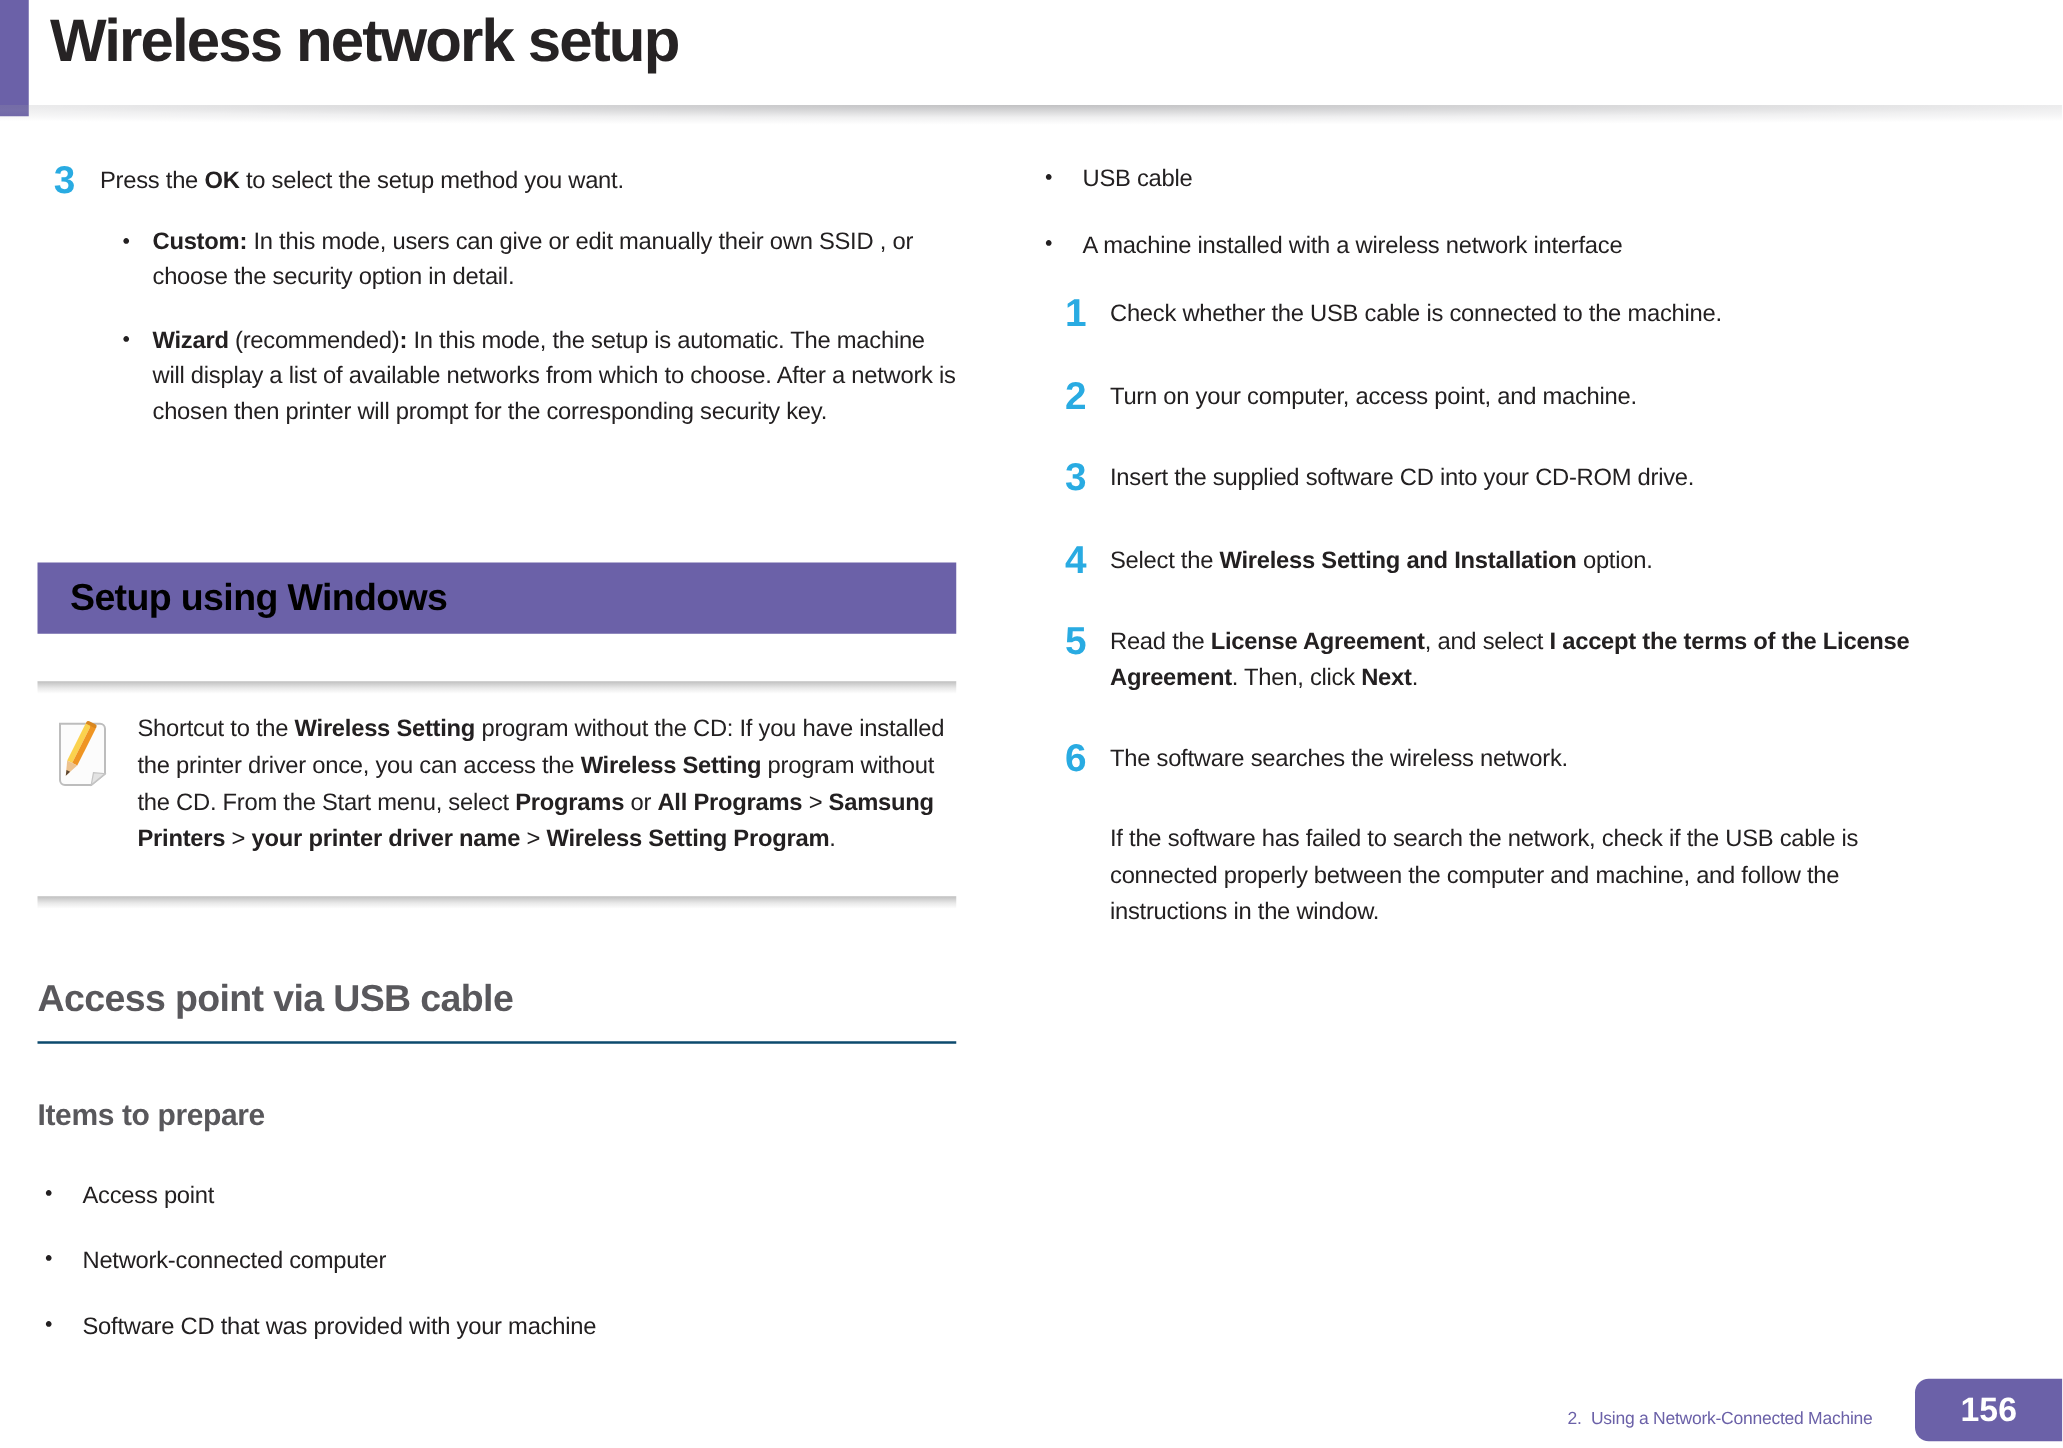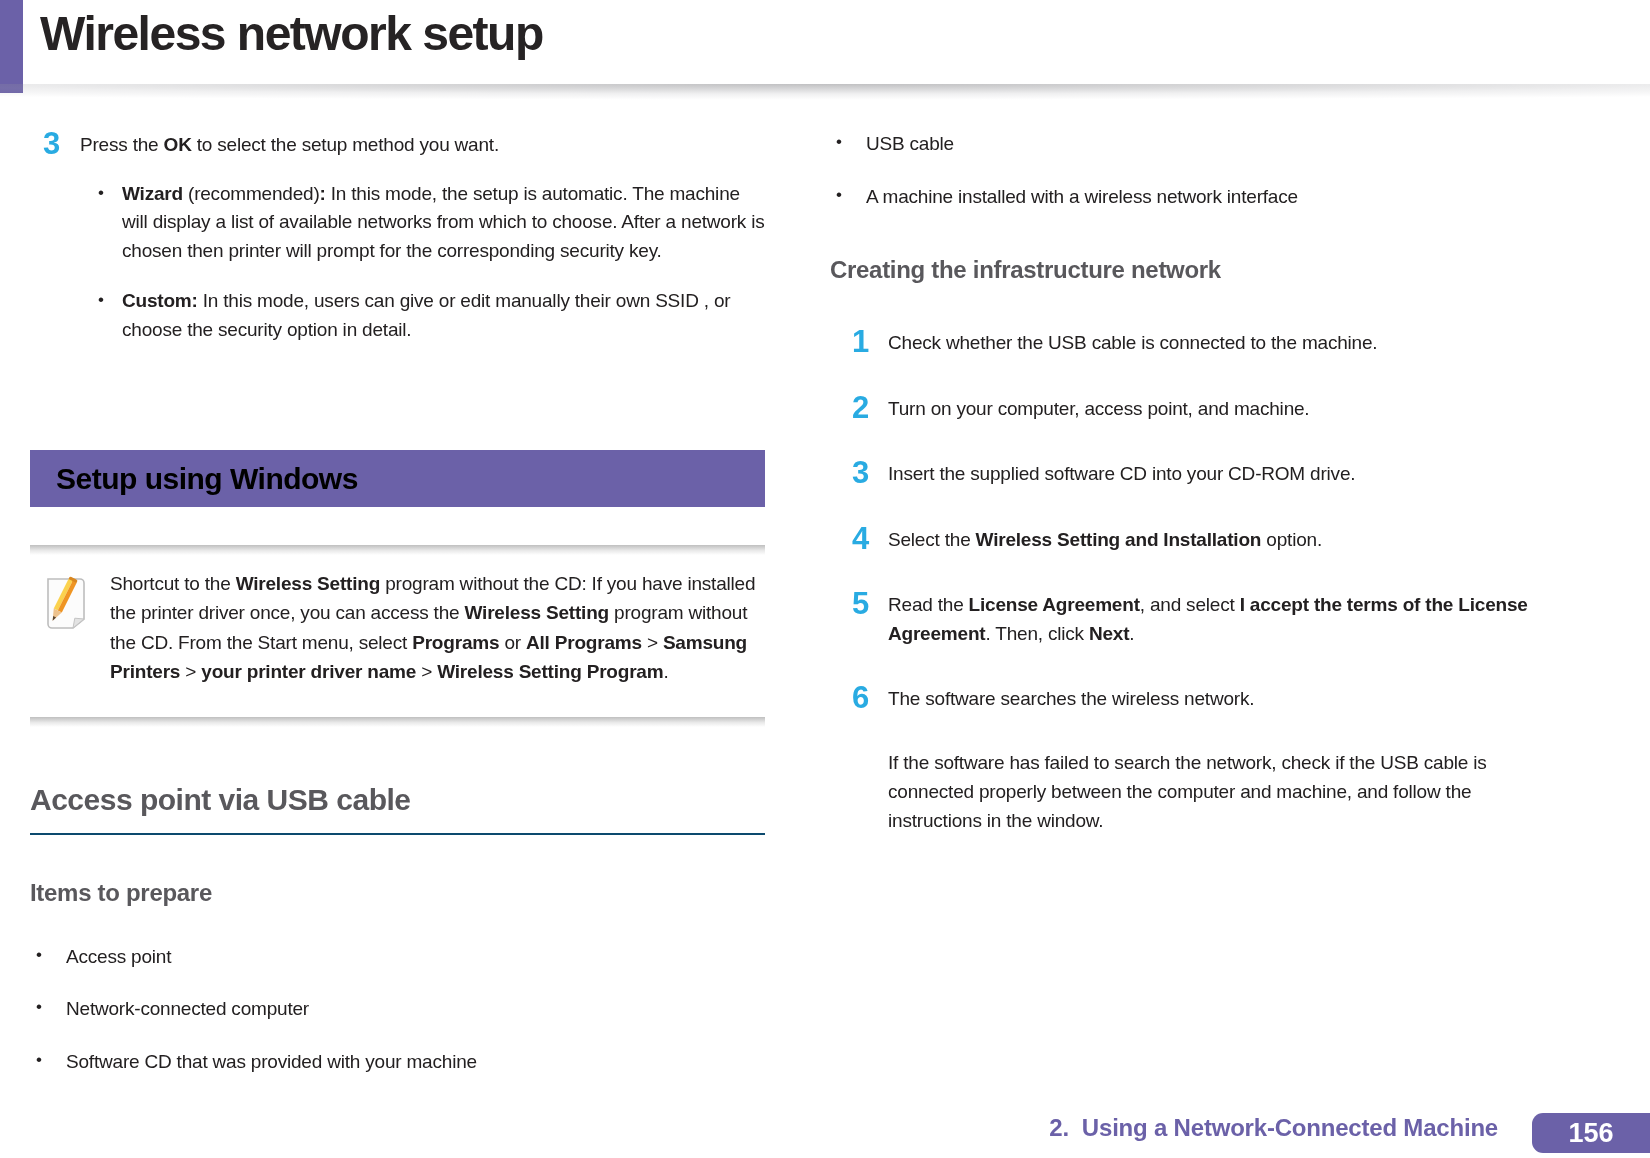--- a/index.html
+++ b/index.html
@@ -112,27 +112,27 @@
     font-size:24px; font-weight:bold; letter-spacing:-0.3px;
     color:#59585C;
   }
   .col-right .h3 { margin-top:46px; margin-bottom:42px; }
 
   b { font-weight:bold; }
 
   
   .footer-label {
     position:absolute; right:152px; bottom:16px;
-    font-size:24px; font-weight:bold; letter-spacing:-0.2px;
+    font-size:14px; font-weight:normal; letter-spacing:-0.2px;
     color:#6B61A8;
     white-space:pre;
   }
   .page-badge {
     position:absolute; right:0; bottom:5px;
-    width:118px; height:40px;
+    width:118px; height:50px;
     background:#6B61A8;
     border-radius:11px 0 0 11px;
     display:flex; align-items:center; justify-content:center;
     color:#ffffff; font-size:27px; font-weight:bold;
   }
 </style>
 </head>
 <body>
 
 <div class="page">
@@ -141,22 +141,22 @@
   <h1 class="page-title">Wireless network setup</h1>
   <div class="swoosh"></div>
 
   <div class="col col-left">
 
     <div class="step">
       <div class="step-num">3</div>
       <div class="step-body">
         <p><span>Press the </span><b>OK</b><span> to select the setup method you want.</span></p>
         <ul class="sub-bullets">
+          <li><b>Custom:</b><span> In this mode, users can give or edit manually their own SSID , or choose the security option in detail.</span></li>
           <li><b>Wizard</b><span> (recommended)</span><b>:</b><span> In this mode, the setup is automatic. The machine will display a list of available networks from which to choose. After a network is chosen then printer will prompt for the corresponding security key.</span></li>
-          <li><b>Custom:</b><span> In this mode, users can give or edit manually their own SSID , or choose the security option in detail.</span></li>
         </ul>
       </div>
     </div>
 
     <div class="banner">Setup using Windows</div>
 
     <div class="note">
       <span class="note-icon">
         <svg width="48" height="56" viewBox="0 0 48 56">
           <path d="M6 4 h32 c2.2 0 4 1.8 4 4 v36 l-11 9 H10 c-2.2 0-4-1.8-4-4 Z" fill="#fcfcfc" stroke="#bdbdbd" stroke-width="1.6"></path>
@@ -183,21 +183,20 @@
     </ul>
   </div>
 
   <div class="col col-right">
 
     <ul class="item-bullets">
       <li>USB cable</li>
       <li>A machine installed with a wireless network interface</li>
     </ul>
 
-    <h3 class="h3">Creating the infrastructure network</h3>
 
     <div class="step">
       <div class="step-num">1</div>
       <div class="step-body"><span>Check whether the USB cable is connected to the machine.</span></div>
     </div>
 
     <div class="step">
       <div class="step-num">2</div>
       <div class="step-body"><span>Turn on your computer, access point, and machine.</span></div>
     </div>

